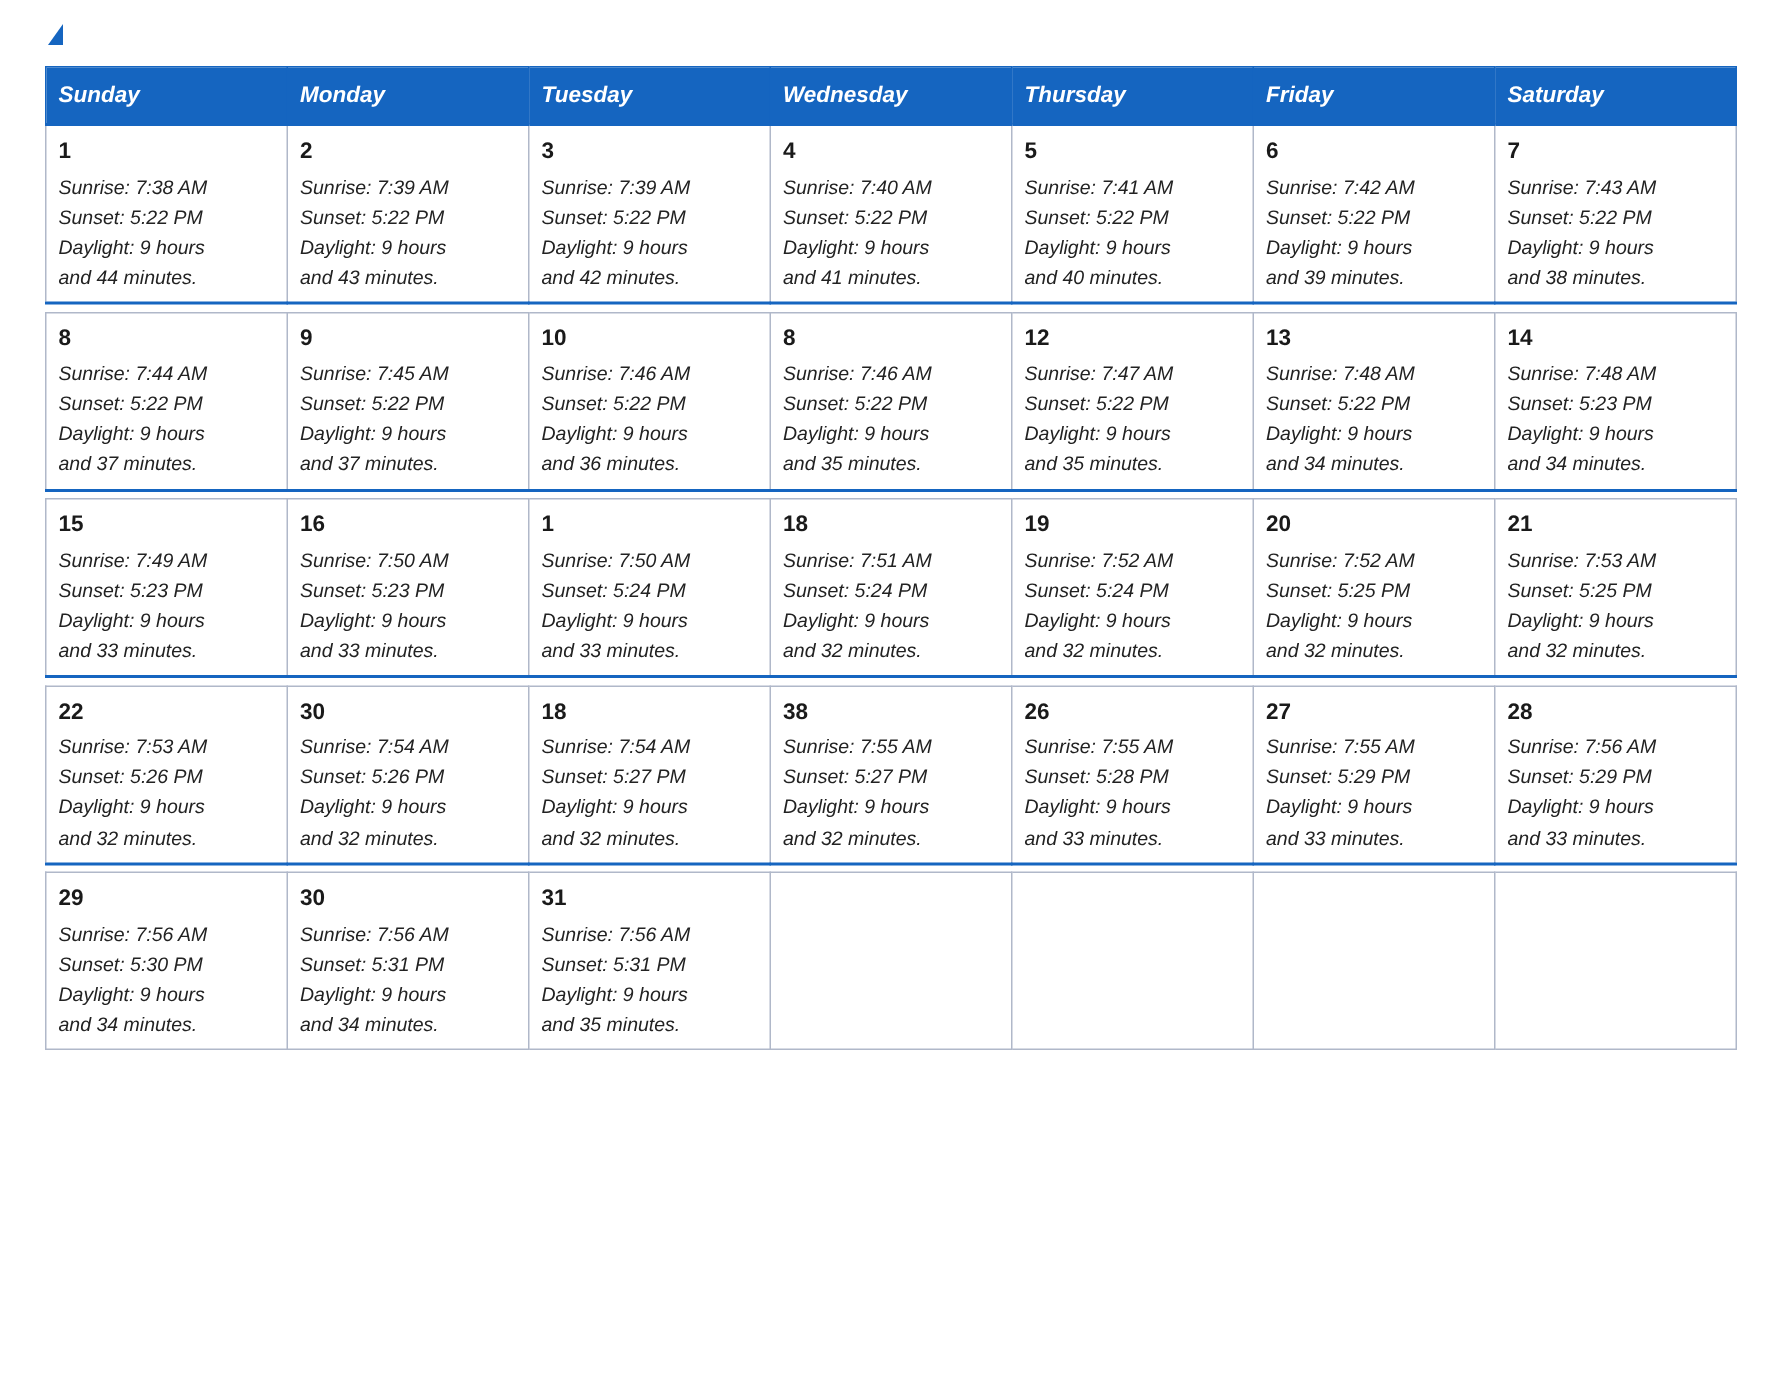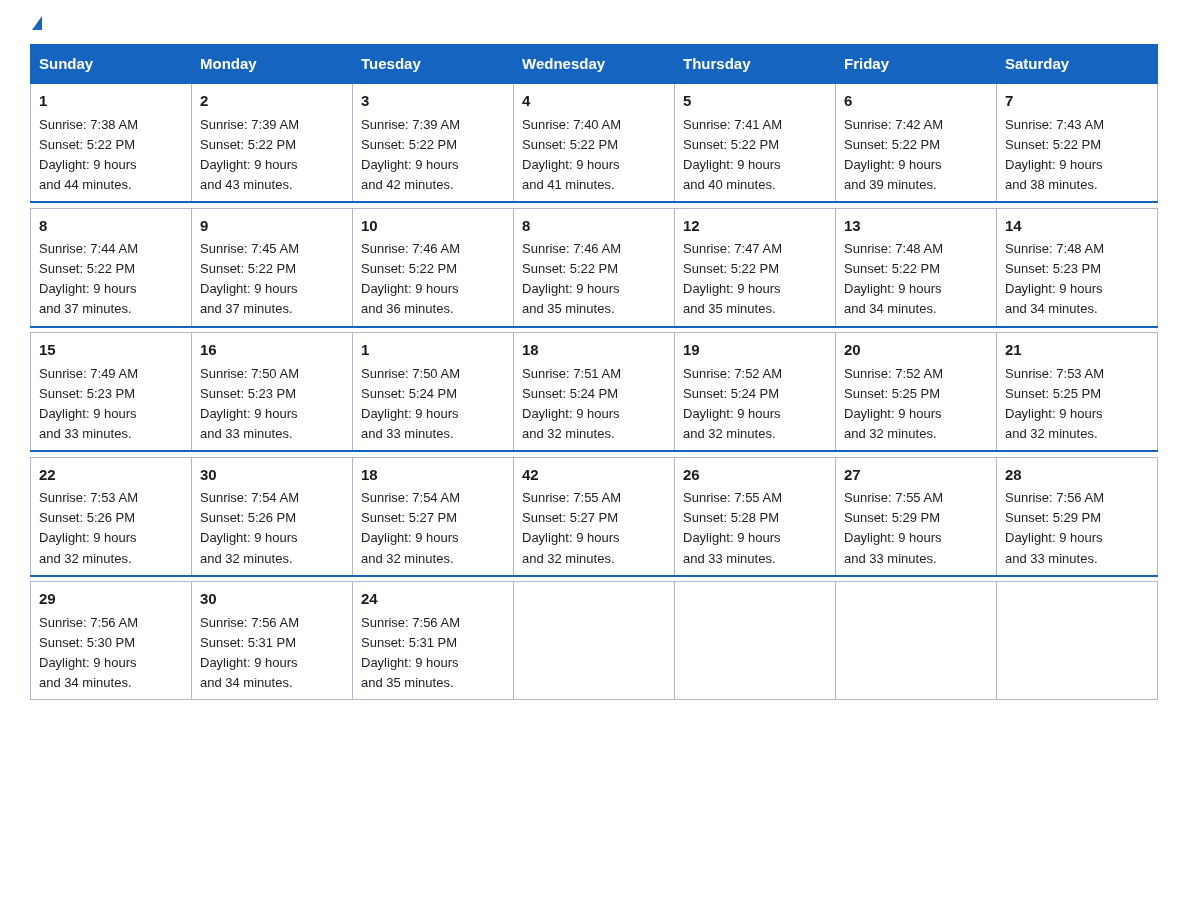--- a/index.html
+++ b/index.html
@@ -64,20 +64,21 @@
       margin-top: 10px;
     }
     .calendar-table th {
       background-color: #1565c0;
       color: #ffffff;
       font-size: 15px;
       font-weight: bold;
       padding: 10px 8px;
       text-align: left;
       border: 1px solid #1565c0;
+      font-style: italic;
     }
     .calendar-table td {
       vertical-align: top;
       padding: 6px 8px;
       border: 1px solid #b0b8c9;
       min-height: 100px;
       width: 14.28%;
       font-size: 13px;
       line-height: 1.5;
     }
@@ -85,20 +86,21 @@
       font-size: 15px;
       font-weight: bold;
       color: #1a1a1a;
       display: block;
       margin-bottom: 2px;
     }
     .day-info {
       color: #222;
       font-size: 13px;
       line-height: 1.55;
+      font-style: italic;
     }
     .empty-cell {
       background: #ffffff;
     }
     .row-border-top td {
       border-top: 2px solid #1565c0;
     }
     
     .logo-line1 {
       display: flex;
@@ -247,21 +249,21 @@
         </td>
         <td>
           <span class="day-number">30</span>
           <div class="day-info">Sunrise: 7:54 AM<br>Sunset: 5:26 PM<br>Daylight: 9 hours<br>and 32 minutes.</div>
         </td>
         <td>
           <span class="day-number">18</span>
           <div class="day-info">Sunrise: 7:54 AM<br>Sunset: 5:27 PM<br>Daylight: 9 hours<br>and 32 minutes.</div>
         </td>
         <td>
-          <span class="day-number">42</span>
+          <span class="day-number">38</span>
           <div class="day-info">Sunrise: 7:55 AM<br>Sunset: 5:27 PM<br>Daylight: 9 hours<br>and 32 minutes.</div>
         </td>
         <td>
           <span class="day-number">26</span>
           <div class="day-info">Sunrise: 7:55 AM<br>Sunset: 5:28 PM<br>Daylight: 9 hours<br>and 33 minutes.</div>
         </td>
         <td>
           <span class="day-number">27</span>
           <div class="day-info">Sunrise: 7:55 AM<br>Sunset: 5:29 PM<br>Daylight: 9 hours<br>and 33 minutes.</div>
         </td>
@@ -276,21 +278,21 @@
       <tr>
         <td>
           <span class="day-number">29</span>
           <div class="day-info">Sunrise: 7:56 AM<br>Sunset: 5:30 PM<br>Daylight: 9 hours<br>and 34 minutes.</div>
         </td>
         <td>
           <span class="day-number">30</span>
           <div class="day-info">Sunrise: 7:56 AM<br>Sunset: 5:31 PM<br>Daylight: 9 hours<br>and 34 minutes.</div>
         </td>
         <td>
-          <span class="day-number">24</span>
+          <span class="day-number">31</span>
           <div class="day-info">Sunrise: 7:56 AM<br>Sunset: 5:31 PM<br>Daylight: 9 hours<br>and 35 minutes.</div>
         </td>
         <td class="empty-cell"></td>
         <td class="empty-cell"></td>
         <td class="empty-cell"></td>
         <td class="empty-cell"></td>
       </tr>
     </tbody>
 </table>
 

